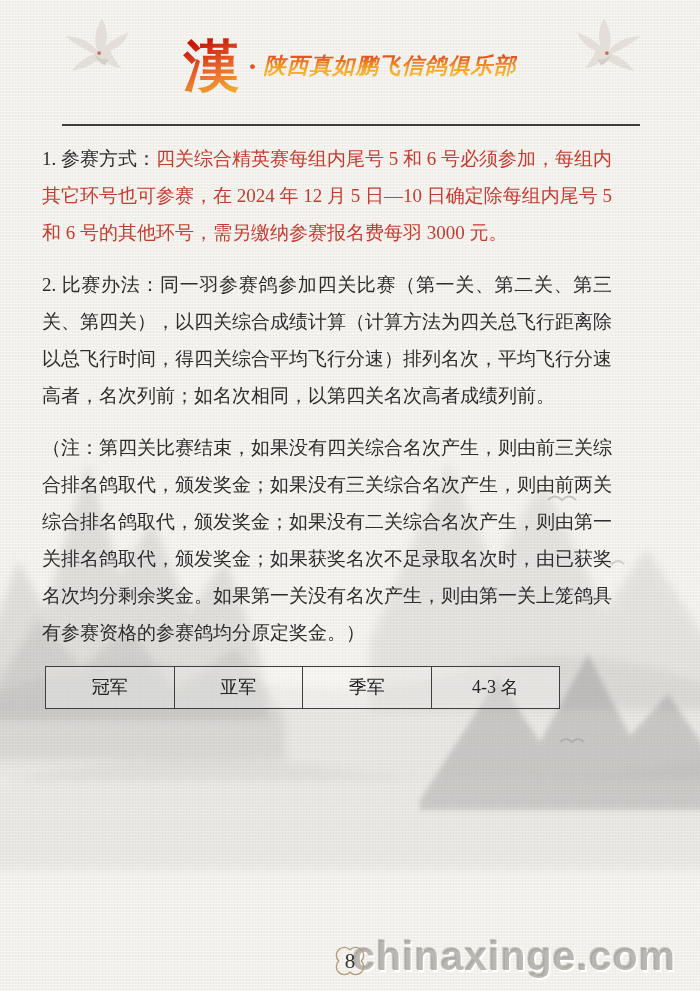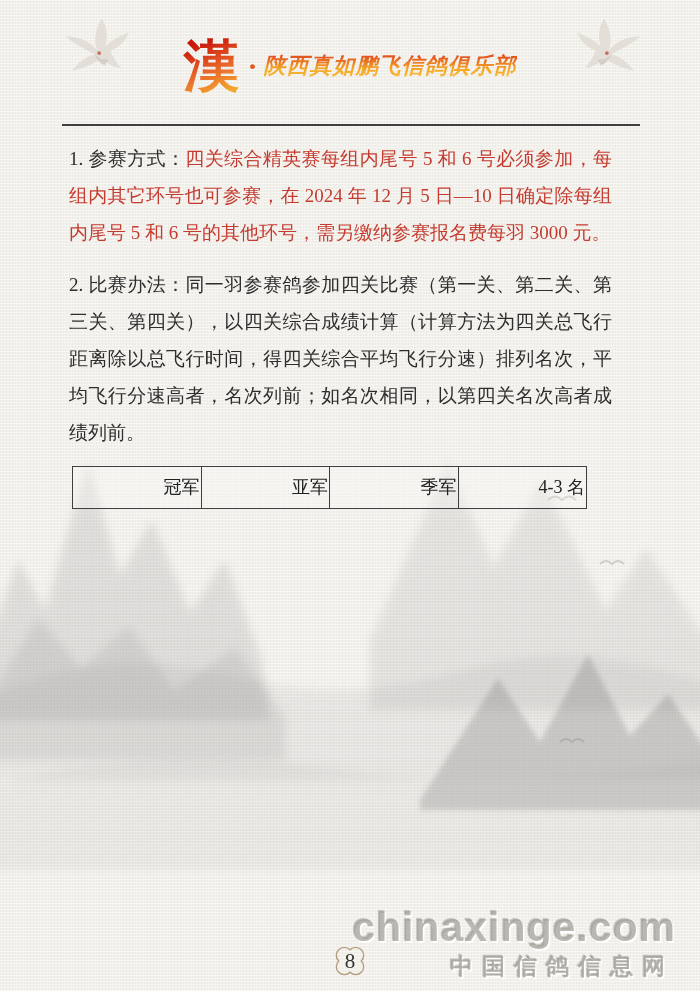--- a/index.html
+++ b/index.html
@@ -46,35 +46,35 @@
     background:linear-gradient(180deg,#e2571f 20%,#f6a826 60%,#f8bd42 95%);
     -webkit-background-clip:text;background-clip:text;color:transparent;
   }
   .rule{
     border:none;border-top:2px solid #3f3f3f;
     margin:4px 60px 0 62px;height:0;
   }
 
   
   .content{
-    padding:14px 88px 0 69px;
+    padding:14px 88px 0 42px;
     font-size:19px;line-height:37px;
     color:#2d2d2d;text-align:justify;
   }
   .content p{margin:0 0 15px 0;}
   .red{color:#c43b30;}
 
   
   .prize-table{
     width:515px;margin:6px 0 0 3px;
     border-collapse:collapse;table-layout:fixed;
   }
   .prize-table td{
     border:1px solid #3f3f3f;
-    height:39px;text-align:right;vertical-align:middle;
+    height:39px;text-align:center;vertical-align:middle;
     font-size:18px;color:#222;
     background:rgba(250,249,246,.35);
   }
 
   
   .watermark{
     position:absolute;right:24px;bottom:12px;z-index:2;
     text-align:right;line-height:1.1;
     font-family:"Liberation Sans","DejaVu Sans",sans-serif;
     pointer-events:none;
@@ -154,37 +154,37 @@
     </svg>
   </div>
 
   <hr class="rule layer">
 
   <div class="content layer">
     <p><span>1. 参赛方式：</span><span class="red">四关综合精英赛每组内尾号 5 和 6 号必须参加，每组内其它环号也可参赛，在 2024 年 12 月 5 日—10 日确定除每组内尾号 5 和 6 号的其他环号，需另缴纳参赛报名费每羽 3000 元。</span></p>
 
     <p>2. 比赛办法：同一羽参赛鸽参加四关比赛（第一关、第二关、第三关、第四关），以四关综合成绩计算（计算方法为四关总飞行距离除以总飞行时间，得四关综合平均飞行分速）排列名次，平均飞行分速高者，名次列前；如名次相同，以第四关名次高者成绩列前。</p>
 
+    <p>（注：第四关比赛结束，如果没有四关综合名次产生，则由前三关综合排名鸽取代，颁发奖金；如果没有三关综合名次产生，则由前两关综合排名鸽取代，颁发奖金；如果没有二关综合名次产生，则由第一关排名鸽取代，颁发奖金；如果获奖名次不足录取名次时，由已获奖名次均分剩余奖金。如果第一关没有名次产生，则由第一关上笼鸽具有参赛资格的参赛鸽均分原定奖金。）</p>
 
 
     <table class="prize-table">
       <tbody>
         <tr>
           <td>冠军</td>
           <td>亚军</td>
           <td>季军</td>
           <td>4-3 名</td>
         </tr>
       </tbody>
     </table>
   </div>
 
   <div class="watermark">
     <div class="wm1">chinaxinge.com</div>
-    <div class="wm2">中国信鸽信息网</div>
   </div>
 
   <div class="page-badge">
     <svg viewBox="0 0 44 44" aria-hidden="true">
       <path d="M14 14 A8 8 0 1 1 30 14 A8 8 0 1 1 30 30 A8 8 0 1 1 14 30 A8 8 0 1 1 14 14 Z" transform="rotate(45 22 22)" fill="none" stroke="#b39d7d" stroke-width="1.4"></path>
     </svg>
     <span class="num">8</span>
   </div>
 
 </div>

